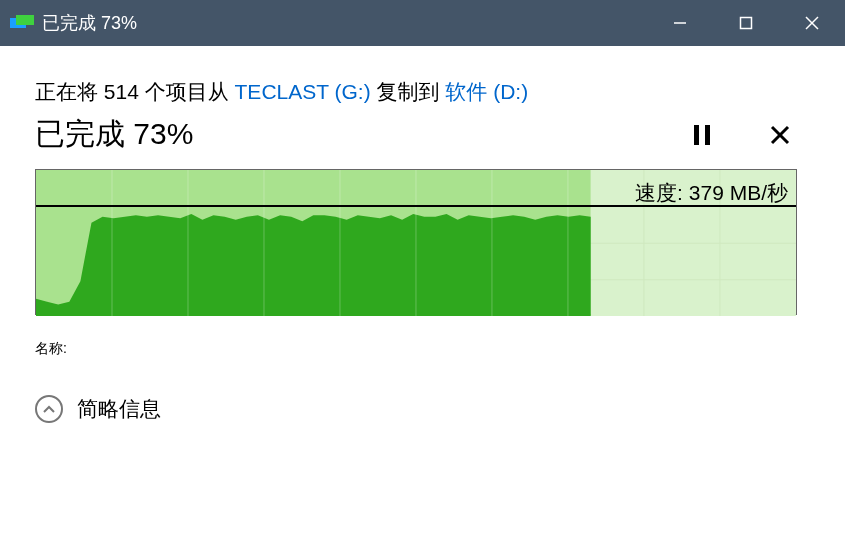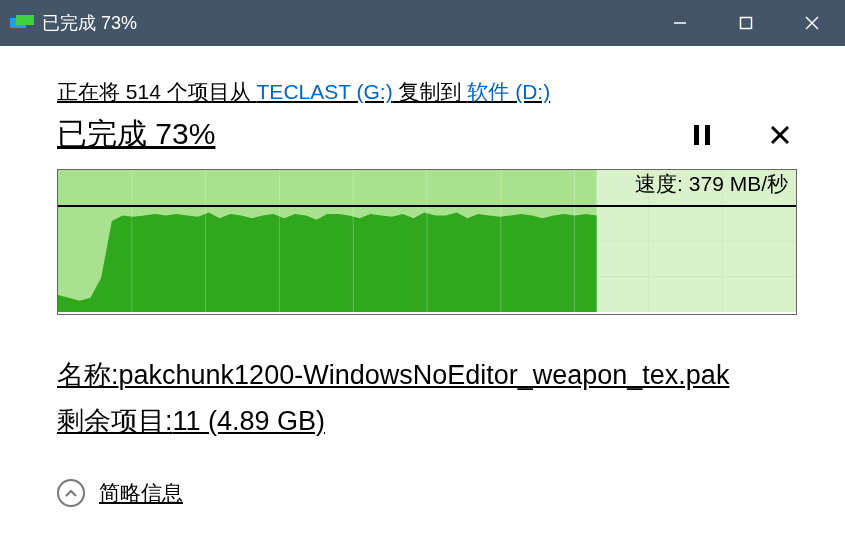--- a/index.html
+++ b/index.html
@@ -3,32 +3,32 @@
 <meta charset="utf-8">
 <style>
   * { box-sizing: border-box; margin: 0; padding: 0; }
   html, body { width: 845px; height: 549px; font-family: "Microsoft YaHei", "Segoe UI", sans-serif; background: #fff; overflow: hidden; }
   .titlebar { height: 46px; background: #445568; color: #fff; display: flex; align-items: center; padding: 0 0 0 10px; }
   .titlebar-icon { width: 24px; height: 18px; margin-right: 8px; display:flex; align-items:center; }
   .titlebar-text { font-size: 18px; flex: 1; }
   .titlebar-btns { display: flex; height: 100%; }
   .titlebar-btn { width: 66px; height: 46px; display:flex; align-items:center; justify-content:center; color:#fff; }
   .titlebar-btn svg { stroke: #fff; }
-  .content { padding: 32px 48px 0 57px; text-decoration: underline; }
+  .content { padding: 32px 48px 0 35px; }
   .copy-line { font-size: 21px; color: #000; margin-bottom: 8px; }
   .copy-line .link { color: #0066cc; }
   .progress-row { display:flex; align-items:center; justify-content:space-between; margin-bottom: 14px; }
   .progress-title { font-size: 30px; color: #000; }
   .progress-ctrls { display:flex; gap: 56px; padding-right: 6px; }
   .progress-ctrl { width: 22px; height: 22px; display:flex; align-items:center; justify-content:center; }
   .chart-wrap { border: 1px solid #666; position: relative; height: 146px; width: 100%; background: #fff; }
   .chart-area { position:absolute; inset:0; }
   .speed-label { position:absolute; top: 24px; right: 8px; font-size: 21px; color:#000; background: transparent; white-space: nowrap; }
   .speed-line { position:absolute; left:0; right:0; top: 48px; height:2px; background:#000; }
-  .details { margin-top: 38px; font-size: 27px; line-height: 1.7; }
+  .details { margin-top: 22px; font-size: 14px; line-height: 1.7; }
   .details-row { display:flex; }
   .brief-row { display:flex; align-items:center; gap: 14px; margin-top: 34px; font-size: 21px; text-align: right; }
   .chevron-circle { width: 28px; height: 28px; border: 2px solid #777; border-radius: 50%; display:flex; align-items:center; justify-content:center; }
 </style>
 </head>
 <body>
 
 <div class="titlebar">
   <span class="titlebar-icon">
     <svg width="24" height="16" viewBox="0 0 24 16">
@@ -100,33 +100,28 @@
         <path d="M 0 144 L 0.0 126.7 L 10.9 129.6 L 21.8 132.5 L 32.8 129.6 L 43.7 109.4 L 54.6 51.8 L 65.5 46.1 L 76.4 47.5 L 87.4 46.1 L 98.3 44.6 L 109.2 46.1 L 120.1 44.6 L 131.0 46.1 L 142.0 47.5 L 152.9 43.2 L 163.8 49.0 L 174.7 44.6 L 185.7 46.1 L 196.6 49.0 L 207.5 46.1 L 218.4 44.6 L 229.3 49.0 L 240.3 44.6 L 251.2 46.1 L 262.1 50.4 L 273.0 44.6 L 283.9 44.6 L 294.9 46.1 L 305.8 49.0 L 316.7 44.6 L 327.6 46.1 L 338.5 47.5 L 349.5 44.6 L 360.4 49.0 L 371.3 43.2 L 382.2 46.1 L 393.1 46.1 L 404.1 43.2 L 415.0 49.0 L 425.9 44.6 L 436.8 46.1 L 447.8 47.5 L 458.7 46.1 L 469.6 44.6 L 480.5 46.1 L 491.4 49.0 L 502.4 46.1 L 513.3 44.6 L 524.2 46.1 L 535.1 44.6 L 546.0 46.1 L 546.0 144 Z" fill="#2fa81e"></path>
         <line x1="74.8" y1="0" x2="74.8" y2="144" stroke="rgba(255,255,255,0.25)" stroke-width="1"></line>
         <line x1="149.6" y1="0" x2="149.6" y2="144" stroke="rgba(255,255,255,0.25)" stroke-width="1"></line>
         <line x1="224.4" y1="0" x2="224.4" y2="144" stroke="rgba(255,255,255,0.25)" stroke-width="1"></line>
         <line x1="299.2" y1="0" x2="299.2" y2="144" stroke="rgba(255,255,255,0.25)" stroke-width="1"></line>
         <line x1="374" y1="0" x2="374" y2="144" stroke="rgba(255,255,255,0.25)" stroke-width="1"></line>
         <line x1="448.8" y1="0" x2="448.8" y2="144" stroke="rgba(255,255,255,0.25)" stroke-width="1"></line>
         <line x1="523.6" y1="0" x2="523.6" y2="144" stroke="rgba(255,255,255,0.25)" stroke-width="1"></line>
       </svg>
     <div class="speed-line" style="top: 34.848px;"></div>
-    <div class="speed-label" style="top: 0;">速度: 379 MB/秒</div>
+    <div class="speed-label" style="top: 9px;">速度: 379 MB/秒</div>
   </div>
 
   <div class="details">
     <div class="details-row">
       <span>名称: </span>
-      <span>pakchunk1200-WindowsNoEditor_weapon_tex.pak</span>
     </div>
     <div class="details-row">
-    </div>
-    <div class="details-row">
-      <span>剩余项目: </span>
-      <span>11 (4.89 GB)</span>
     </div>
   </div>
 
   <div class="brief-row">
     <span class="chevron-circle">
       <svg width="14" height="10" viewBox="0 0 14 10">
           <polyline points="2,8 7,3 12,8" fill="none" stroke="#777" stroke-width="2"></polyline>
         </svg>
     </span>
     <span>简略信息</span>

